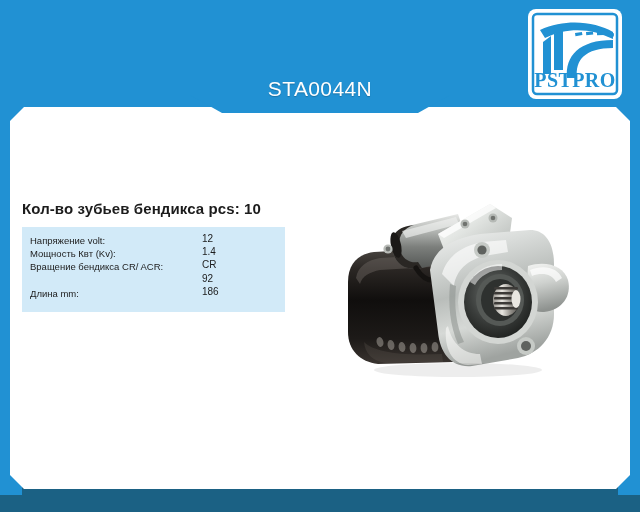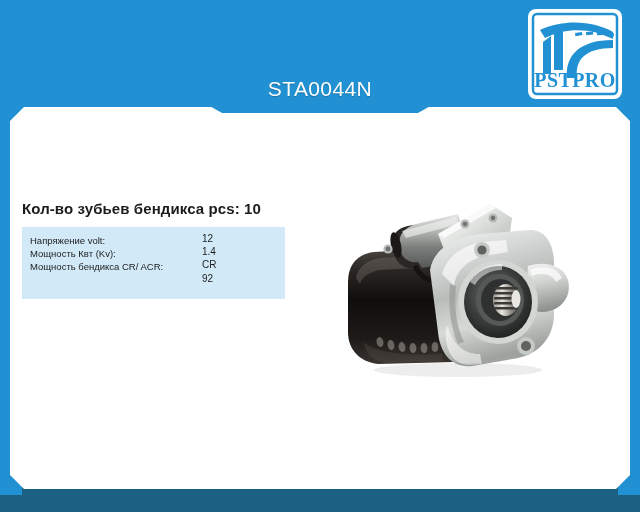--- a/index.html
+++ b/index.html
@@ -203,32 +203,38 @@
 
     <div class="spec-row">
       <div class="spec-row-inner">
         <span class="spec-label">Мощность Квт (Kv):</span>
         <span class="spec-value">1.4</span>
       </div>
     </div>
 
     <div class="spec-row">
       <div class="spec-row-inner">
-        <span class="spec-label">Мощность бендикса CR/ ACR:</span>
+        <span class="spec-label">Вращение бендикса CR/ ACR:</span>
         <span class="spec-value">CR</span>
       </div>
     </div>
 
     <div class="spec-row">
       <div class="spec-row-inner">
         <span class="spec-value">92</span>
       </div>
     </div>
 
 
+    <div class="spec-row">
+      <div class="spec-row-inner">
+        <span class="spec-label">Длина mm:</span>
+        <span class="spec-value">186</span>
+      </div>
+    </div>
 
   </div>
 
   <div class="product-photo">
     <svg viewBox="0 0 256 196" xmlns="http://www.w3.org/2000/svg">
       <defs>
         <linearGradient id="bodyBlack" x1="0" y1="0" x2="0" y2="1">
           <stop offset="0%" stop-color="#4a4642"></stop>
           <stop offset="18%" stop-color="#2b2724"></stop>
           <stop offset="45%" stop-color="#100e0d"></stop>

